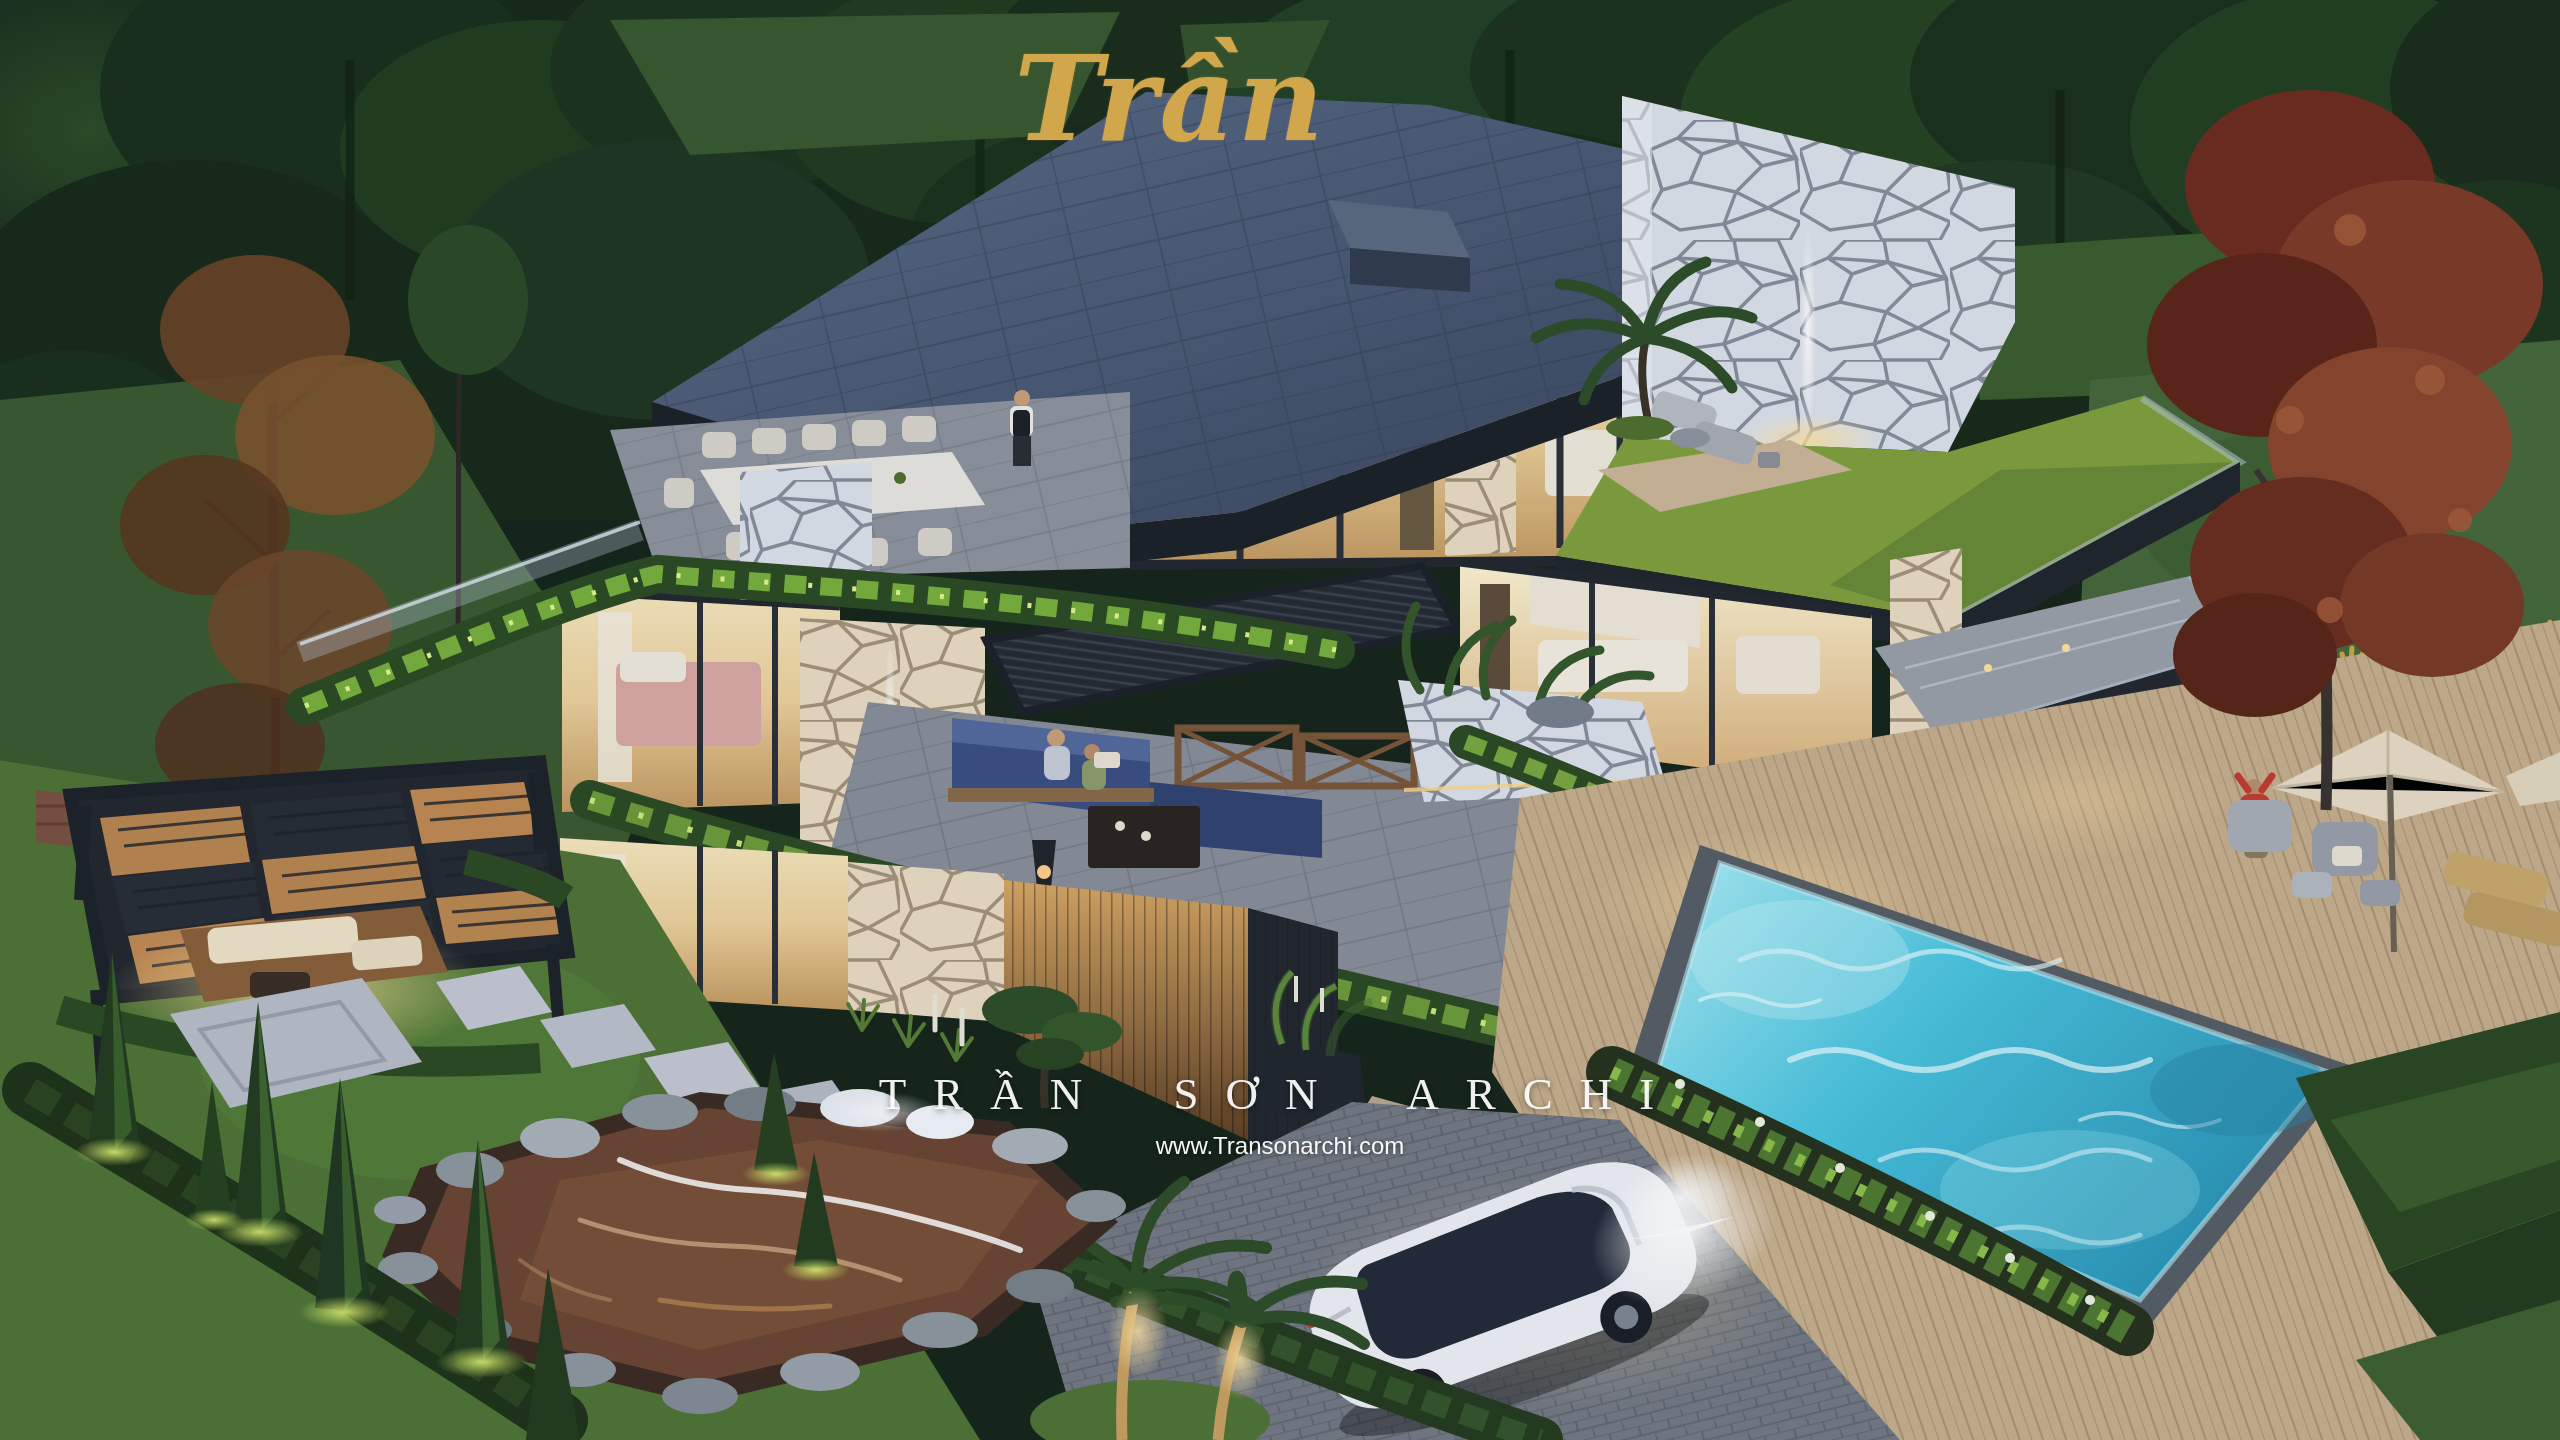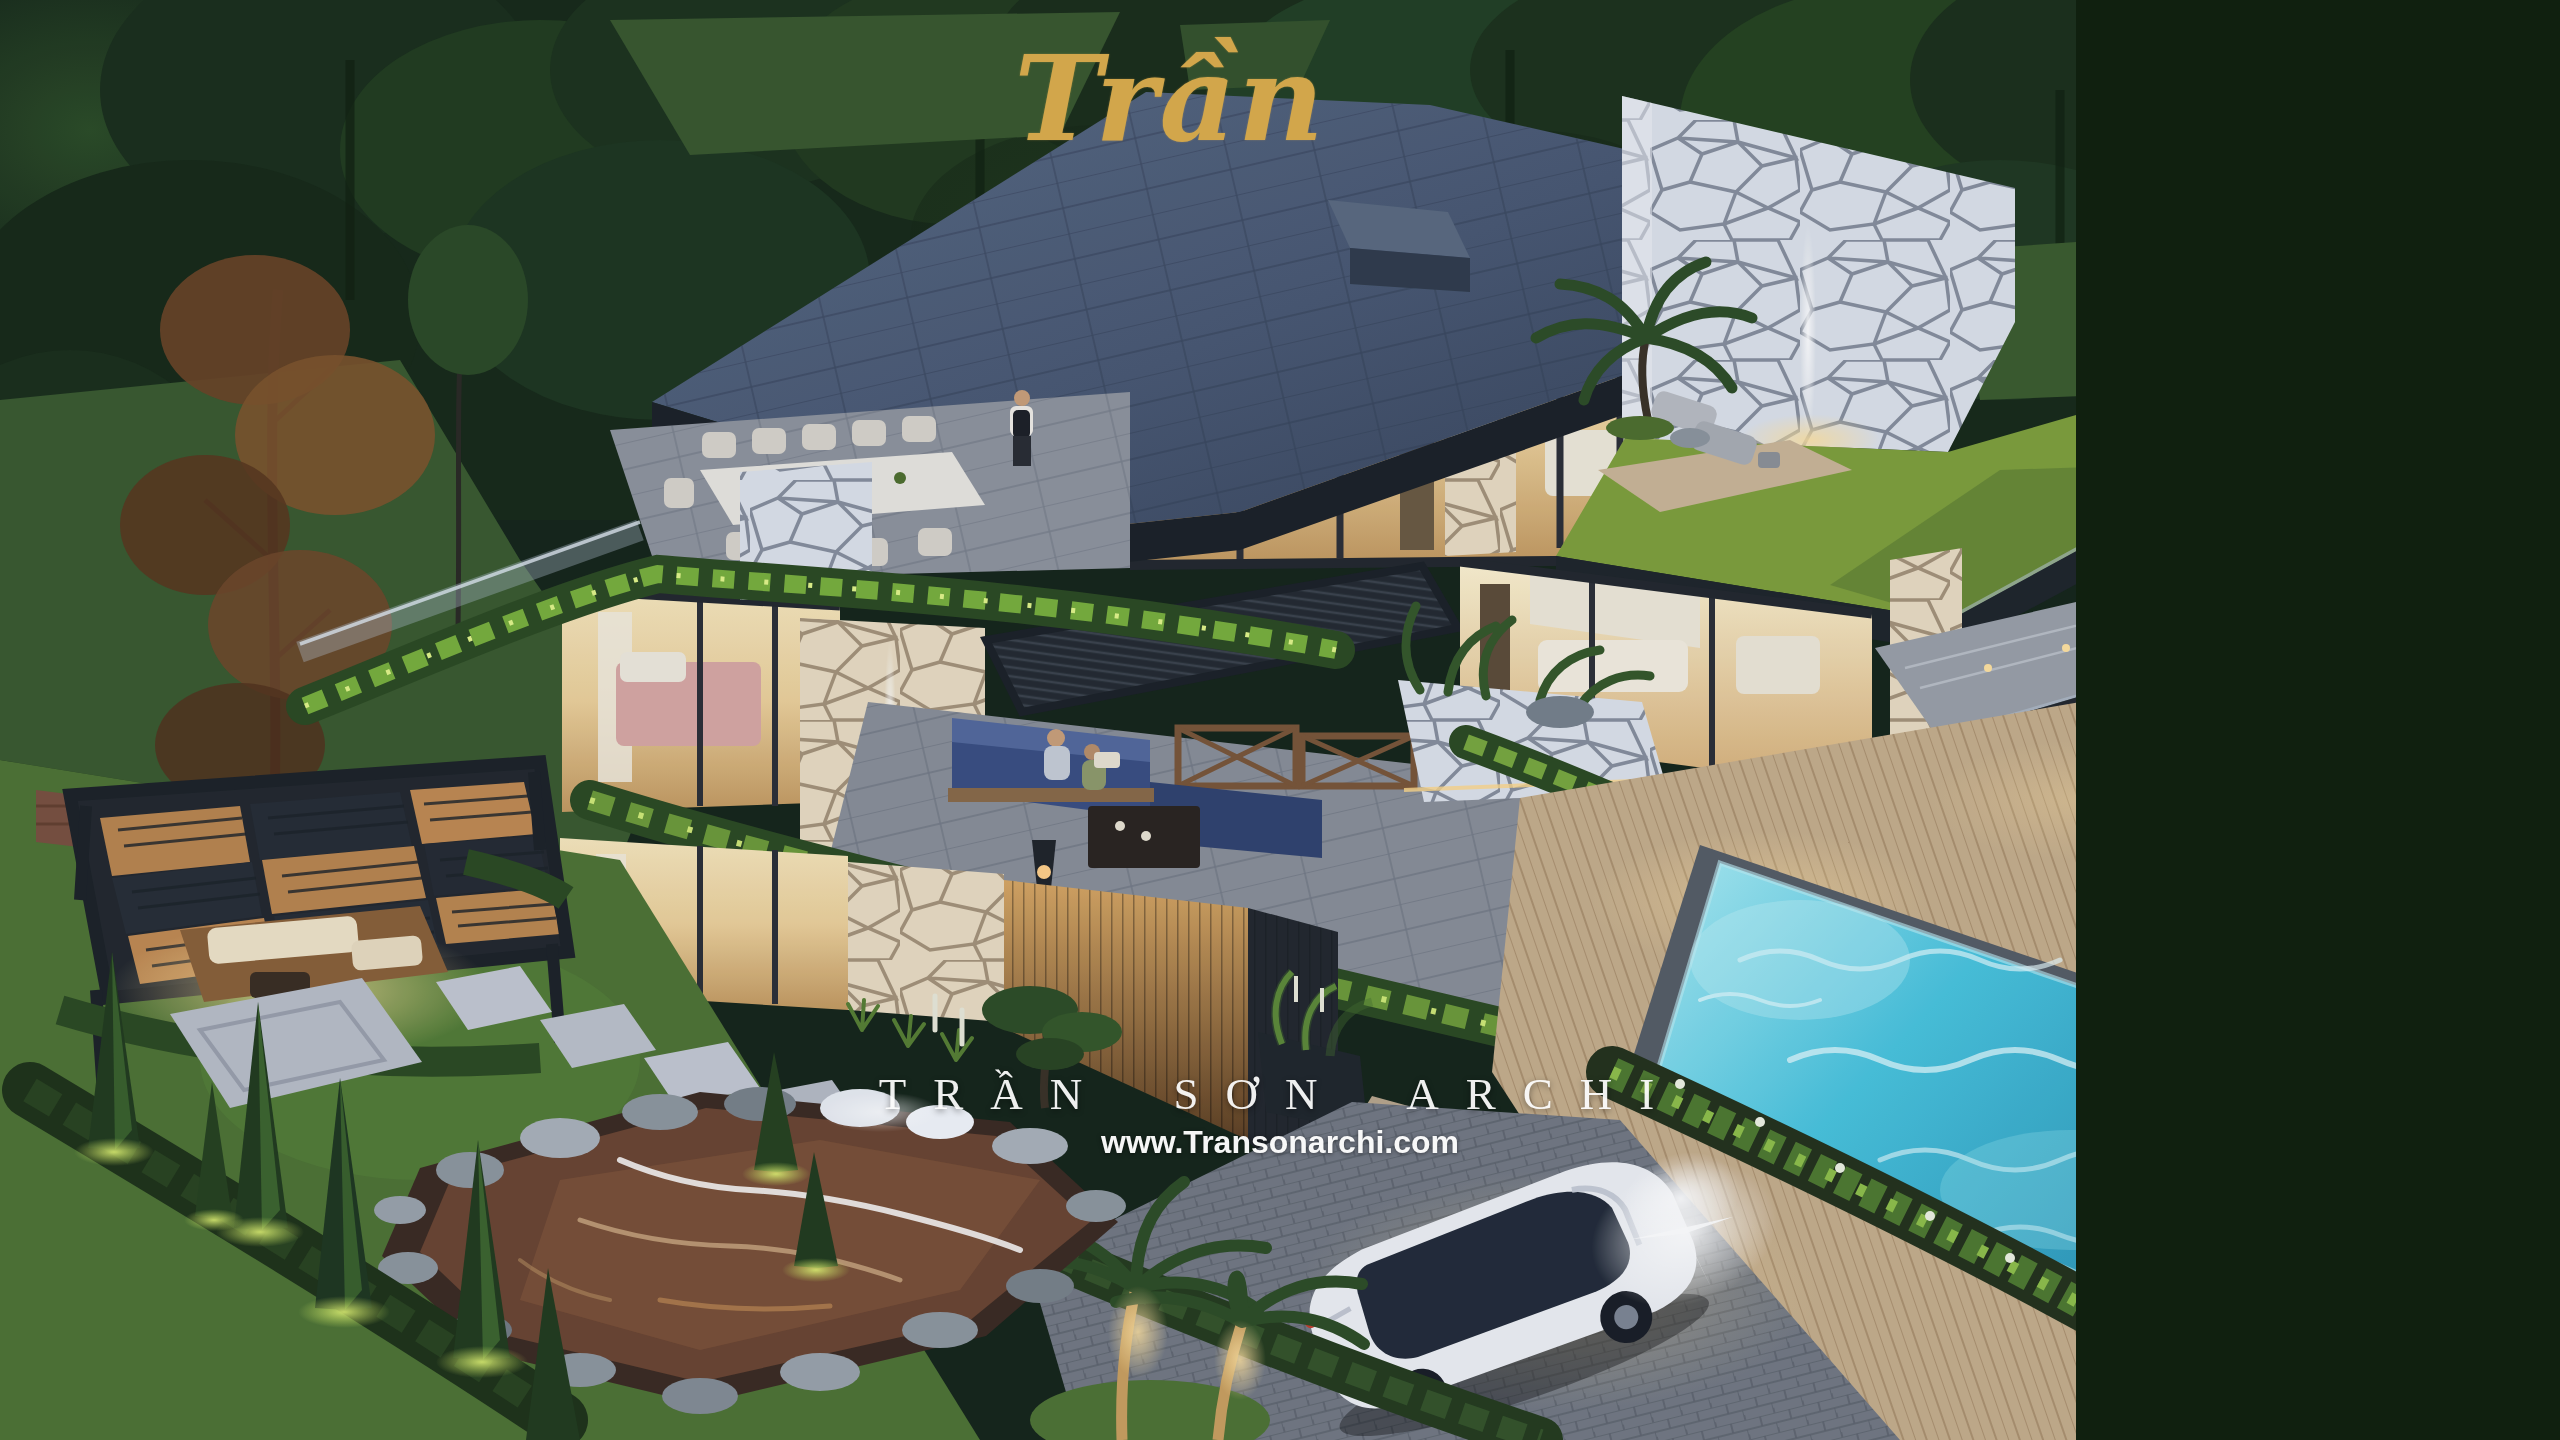--- a/index.html
+++ b/index.html
@@ -1,26 +1,26 @@
 <!DOCTYPE html>
 <html><head>
 <meta charset="utf-8">
 <style>
   html,body{margin:0;padding:0;background:#10200f;}
-  .stage{position:relative;width:2076px;height:1440px;overflow:hidden;font-family:"Liberation Sans",sans-serif;}
+  .stage{position:relative;width:2560px;height:1440px;overflow:hidden;font-family:"Liberation Sans",sans-serif;}
   .stage svg{position:absolute;left:0;top:0;}
   
   .logo{position:absolute;left:920px;top:40px;width:500px;text-align:center;color:#d2a64b;pointer-events:none;}
   .logo .script1{font-family:"DejaVu Serif",serif;font-style:italic;font-weight:700;font-size:118px;line-height:1;letter-spacing:2px;text-shadow:0 0 2px rgba(210,166,75,.45);}
   .logo .arch{font-family:"Liberation Sans",sans-serif;font-size:27px;letter-spacing:17px;margin-top:-8px;text-indent:17px;color:#cfa24a;}
   .logo .script2{font-family:"DejaVu Serif",serif;font-style:italic;font-weight:700;font-size:112px;line-height:.95;letter-spacing:2px;margin-left:160px;text-shadow:0 0 2px rgba(210,166,75,.45);}
   
   .watermark{position:absolute;left:0;top:1068px;width:2560px;text-align:center;pointer-events:none;}
   .watermark .wm-title{font-family:"Liberation Serif",serif;font-size:45px;color:rgba(255,255,255,.93);letter-spacing:27px;word-spacing:26px;text-shadow:0 2px 6px rgba(0,0,0,.45);}
-  .watermark .wm-url{font-family:"Liberation Sans",sans-serif;font-size:32px;color:rgba(255,255,255,.96);margin-top:4px;text-shadow:0 1px 4px rgba(0,0,0,.5);font-weight:bold;}
+  .watermark .wm-url{font-family:"Liberation Sans",sans-serif;font-size:24px;color:rgba(255,255,255,.96);margin-top:12px;text-shadow:0 1px 4px rgba(0,0,0,.5);}
 </style>
 </head>
 <body>
 
 <div class="stage">
 <svg width="2560" height="1440" viewBox="0 0 2560 1440">
 <defs>
   <linearGradient id="roofTop" x1="0" y1="0" x2="1" y2="1">
     <stop offset="0" stop-color="#5a6a85"></stop>
           <stop offset=".55" stop-color="#495872"></stop>

